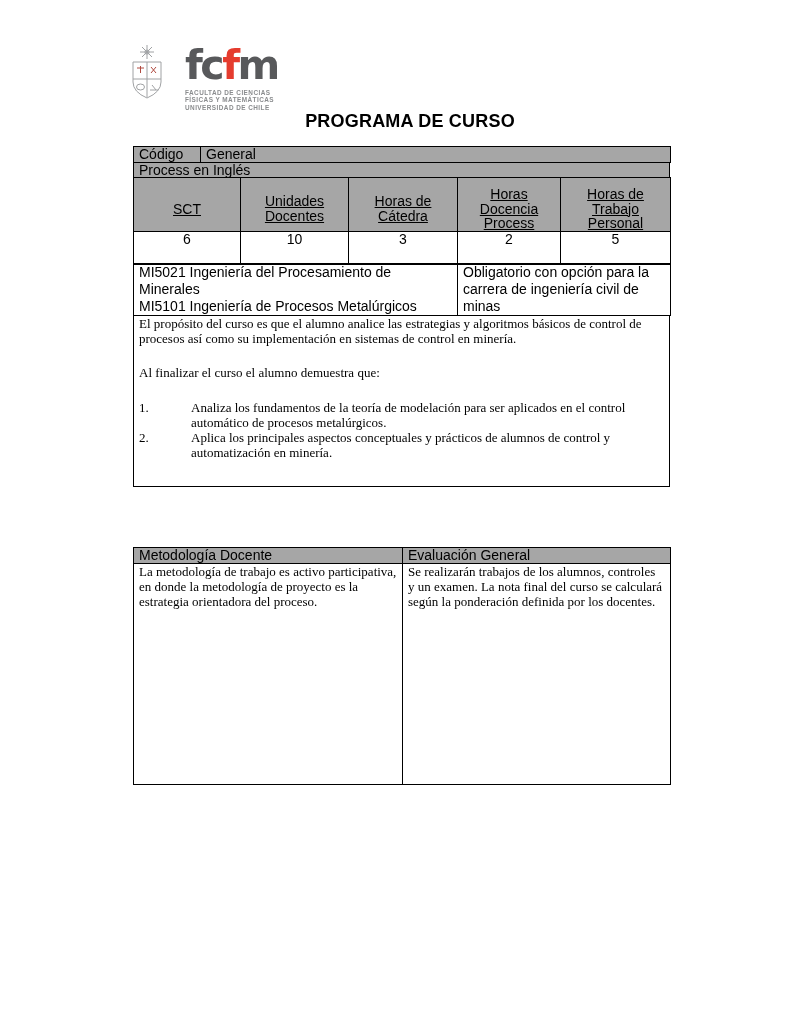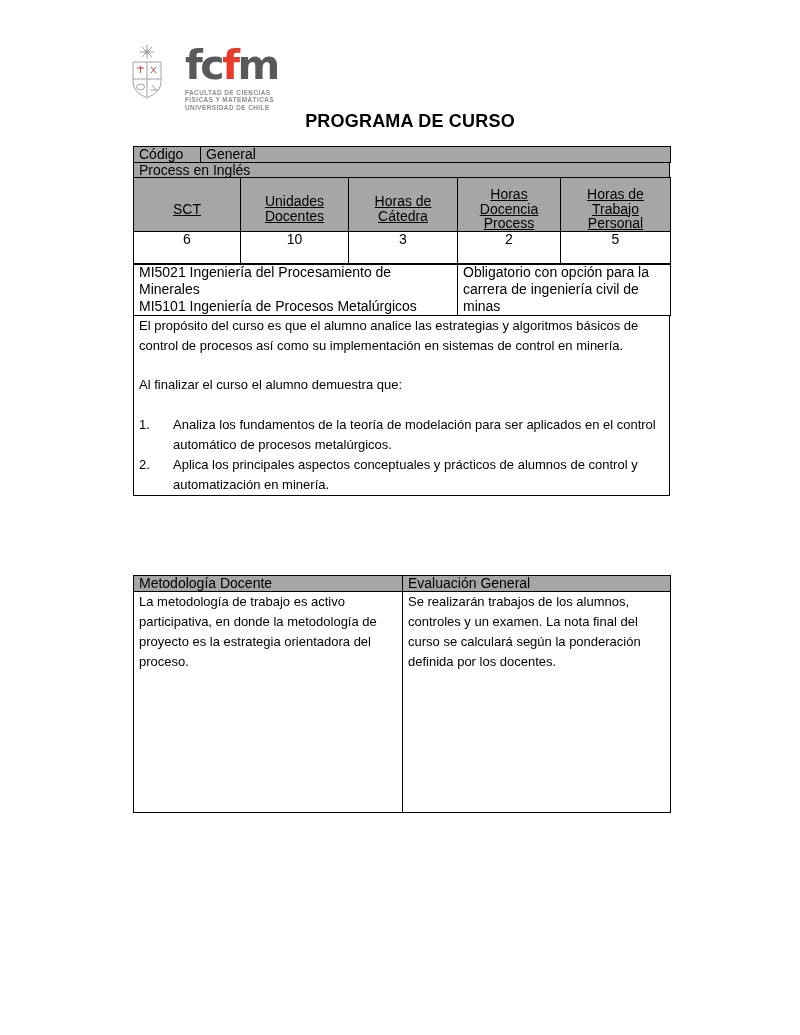--- a/index.html
+++ b/index.html
@@ -25,43 +25,43 @@
   }
 
   
   .doc-title{
     position:absolute;left:20px;right:0;top:111px;text-align:center;
     font-size:18px;font-weight:bold;letter-spacing:0.2px;
   }
 
   
   .tbl-zone1{position:absolute;left:133px;top:146px;width:537px;}
-  .tbl-zone2{position:absolute;left:133px;top:575px;width:537px;}
+  .tbl-zone2{position:absolute;left:133px;top:547px;width:537px;}
   table{border-collapse:collapse;table-layout:fixed;width:537px;}
   table + table{margin-top:-1.5px;}
   td{
     border:1.5px solid #000;padding:0 5px;font-size:14px;line-height:15px;
     vertical-align:top;overflow:hidden;
   }
   .hdr{background:#a6a6a6;}
   .c{text-align:center;}
   .mid{vertical-align:middle;}
   td.h14{height:14px;}
   td.h17{height:17px;}
   td.h28{height:28px;}
   td.h29{height:29px;line-height:14.5px;padding-top:9px;text-decoration:underline;}
   td.h32{height:32px;}
   td.h34{height:34px;line-height:17px;}
   td.h170{height:170px;}
   td.h220{height:220px;}
-  .body-txt{font-size:13px;line-height:20px;}
+  .body-txt{font-size:13px;line-height:15px;font-family:Liberation Serif, serif;}
   .para{margin:0 0 19.5px 0;}
   .li{display:flex;}
   .li .num{width:34px;flex:0 0 34px;}
-  .li .txt{flex:1;}
+  .li .txt{flex:1;margin-left:18px;}
 </style>
 </head>
 <body>
 
 <div class="page">
 
   <div class="logo">
     <svg class="crest" viewBox="0 0 40 58" xmlns="http://www.w3.org/2000/svg">
       <g stroke="#a0a2a4" stroke-width="1" fill="none">
 

